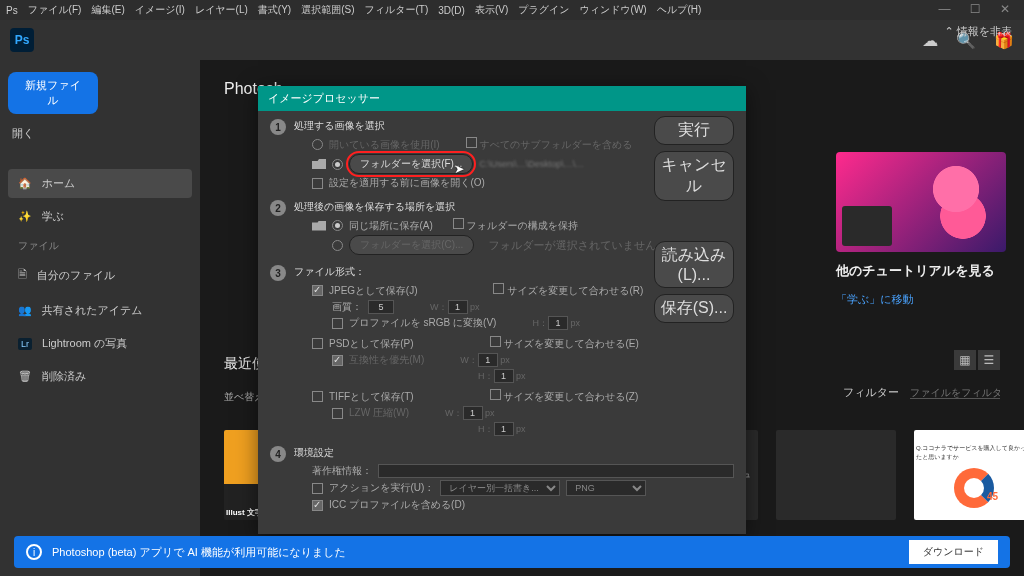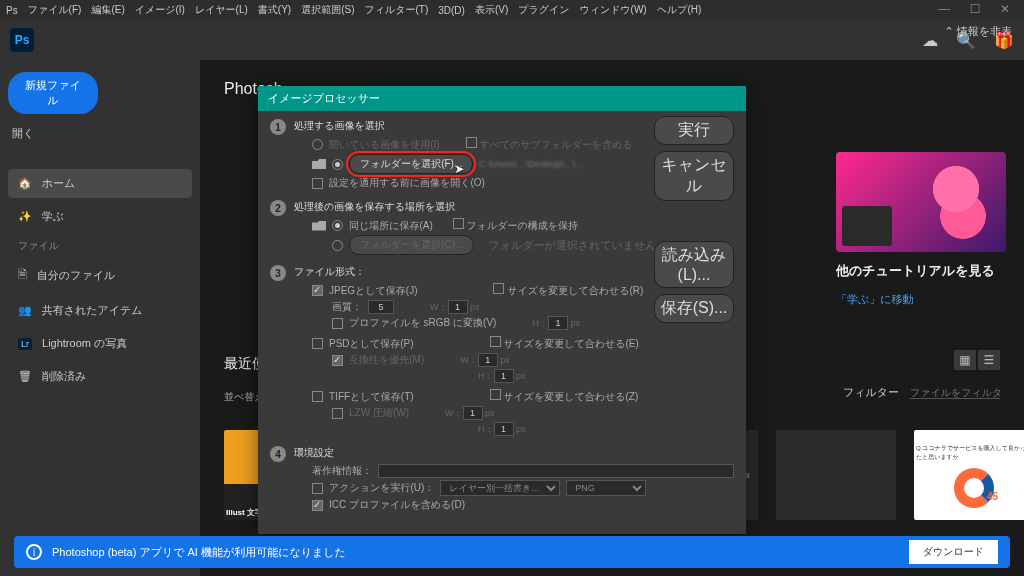--- a/index.html
+++ b/index.html
@@ -5,21 +5,21 @@
 * { margin: 0; padding: 0; box-sizing: border-box; font-family: "Hiragino Sans", "Meiryo", sans-serif; }
 body { background: #1a1a1a; color: #ccc; width: 1024px; height: 576px; overflow: hidden; position: relative; font-size: 11px; }
 .menubar { background: #2d2d2d; height: 20px; display: flex; align-items: center; padding: 0 6px; gap: 10px; color: #ccc; font-size: 10px; }
 .menubar span { cursor: default; }
 .win-controls { position: absolute; right: 6px; top: 2px; color: #888; font-size: 12px; letter-spacing: 8px; }
 .topbar { height: 40px; background: #323232; display: flex; align-items: center; padding: 0 10px; }
 .logo { width: 24px; height: 24px; background: #001e36; border-radius: 4px; display: flex; align-items: center; justify-content: center; color: #31a8ff; font-weight: bold; font-size: 12px; }
 .topbar-right { margin-left: auto; display: flex; gap: 18px; color: #ccc; font-size: 16px; }
 .main { display: flex; height: calc(100% - 60px); }
 .sidebar { width: 200px; background: #323232; padding: 12px 8px; display: flex; flex-direction: column; gap: 4px; }
-.btn-new { background: #1473e6; color: #fff; border: none; border-radius: 18px; padding: 6px 14px; width: 90px; font-size: 11px; }
+.btn-new { background: #1473e6; color: #fff; border: none; border-radius: 8px; padding: 6px 14px; width: 90px; font-size: 11px; }
 .btn-open { color: #ccc; padding: 8px 4px; font-size: 11px; }
 .side-sep { height: 12px; }
 .side-item { display: flex; align-items: center; gap: 10px; padding: 7px 10px; border-radius: 4px; color: #ccc; font-size: 11px; }
 .side-item.active { background: #4a4a4a; }
 .side-label { color: #888; font-size: 10px; padding: 4px 10px 2px; }
 .content { flex: 1; padding: 20px 24px; position: relative; }
 .heading { font-size: 16px; color: #eee; }
 .right-panel { position: absolute; right: 0; top: 60px; width: 200px; padding: 12px; }
 .collapse-info { position: absolute; right: 12px; top: 24px; color: #ccc; font-size: 11px; }
 .tut-thumb { width: 170px; height: 100px; background: linear-gradient(135deg,#ff2a8d,#3a1a6a); border-radius: 4px; margin-bottom: 10px; position: relative; overflow: hidden; }

